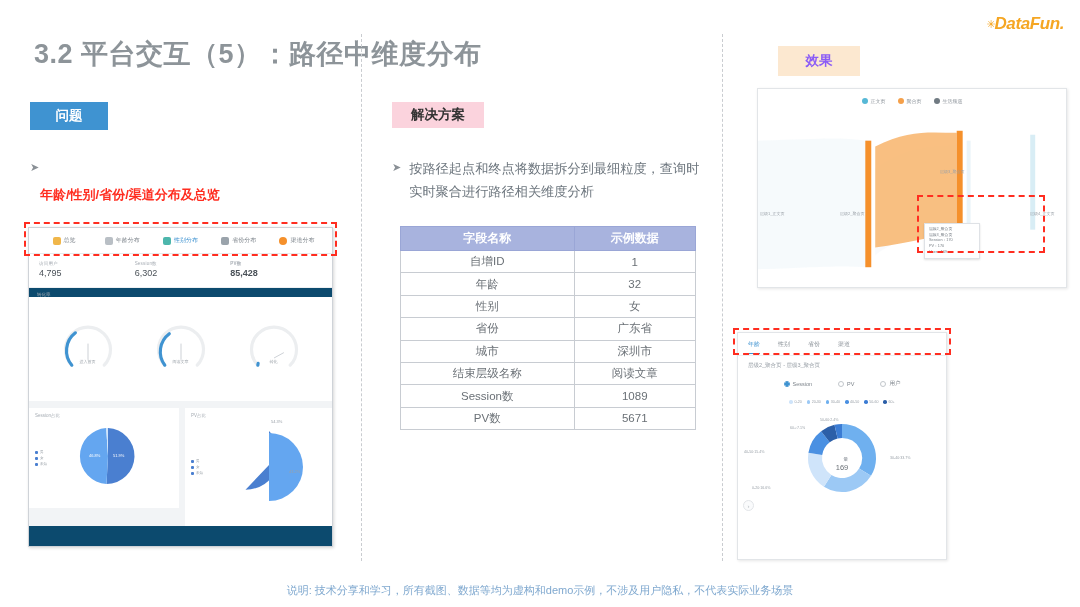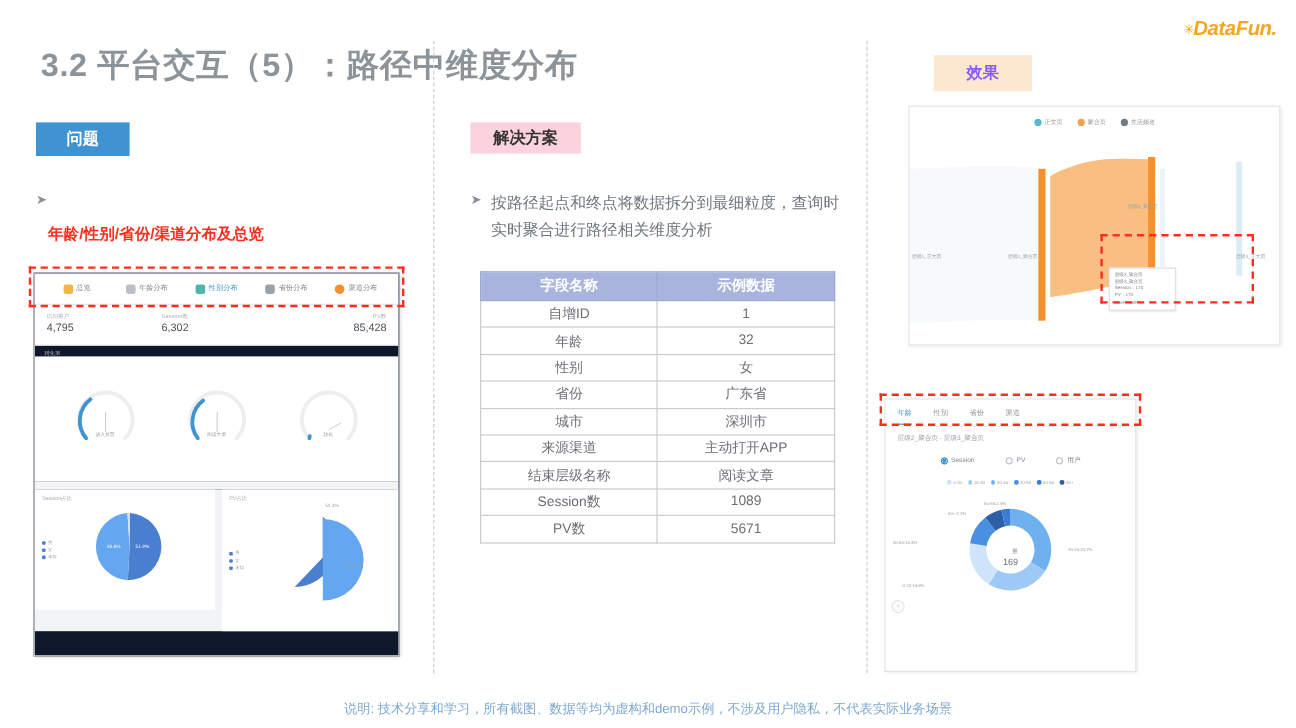--- a/index.html
+++ b/index.html
@@ -59,21 +59,21 @@
   .bullet.b2 { left: 392px; top: 157px; width: 310px; }
 
   .red-label {
     position: absolute; left: 40px; top: 186px;
     font-size: 13px; font-weight: bold; color: #ff2d20;
   }
 
   
   .shot-left {
     position: absolute; left: 28px; top: 227px; width: 305px; height: 320px;
-    background: #0f172a; border: 1px solid #cfd3d8;
+    background: #0c4a6e; border: 1px solid #cfd3d8;
     box-shadow: 1px 1px 3px rgba(0,0,0,.16);
     overflow: hidden;
   }
   .tabbar {
     height: 26px; display: flex; align-items: center;
     border-bottom: 1px solid #e8eaec; background: #fff; padding: 0 6px;
   }
   .tabbar .tab {
     flex: 1; display: flex; align-items: center; justify-content: center;
     gap: 3px; font-size: 6px; color: #7d848b; white-space: nowrap;
@@ -87,21 +87,21 @@
   .tabbar .tab:nth-child(2) .ic { background: #b9bfc5; }
   .tabbar .tab.active .ic { background: #4db6ac; }
   .tabbar .tab:nth-child(4) .ic { background: #9aa3ab; }
   .tabbar .tab:nth-child(5) .ic { background: #f5902b; border-radius: 50%; }
 
   .metrics {
     display: flex; padding: 7px 10px 9px; gap: 4px;
     border-bottom: 1px solid #eef0f2; background:#fff;
   }
   .metrics .m { flex: 1; }
-  .metrics .m:nth-child(3) { text-align: right; }
+  .metrics .m:nth-child(3) { text-align: left; font-weight: bold; }
   .metrics .m .k { font-size: 4.5px; color: #a7adb4; letter-spacing: .2px; }
   .metrics .m .v { font-size: 9px; color: #4a5158; margin-top: 2px; }
 
   .panel-label { font-size: 4.5px; color: #a7adb4; padding: 4px 0 0 8px; }
 
   .gauge-row {
     height: 104px; display: flex; align-items: center; justify-content: space-around;
     background: #fff; padding: 0 12px;
   }
   .gauge { width: 54px; height: 54px; position: relative; }
@@ -397,24 +397,20 @@
         </tr>
       <tr>
           <td>省份</td>
           <td>广东省</td>
         </tr>
       <tr>
           <td>城市</td>
           <td>深圳市</td>
         </tr>
       <tr>
-          <td>来源渠道</td>
-          <td>主动打开APP</td>
-        </tr>
-      <tr>
           <td>结束层级名称</td>
           <td>阅读文章</td>
         </tr>
       <tr>
           <td>Session数</td>
           <td>1089</td>
         </tr>
       <tr>
           <td>PV数</td>
           <td>5671</td>

